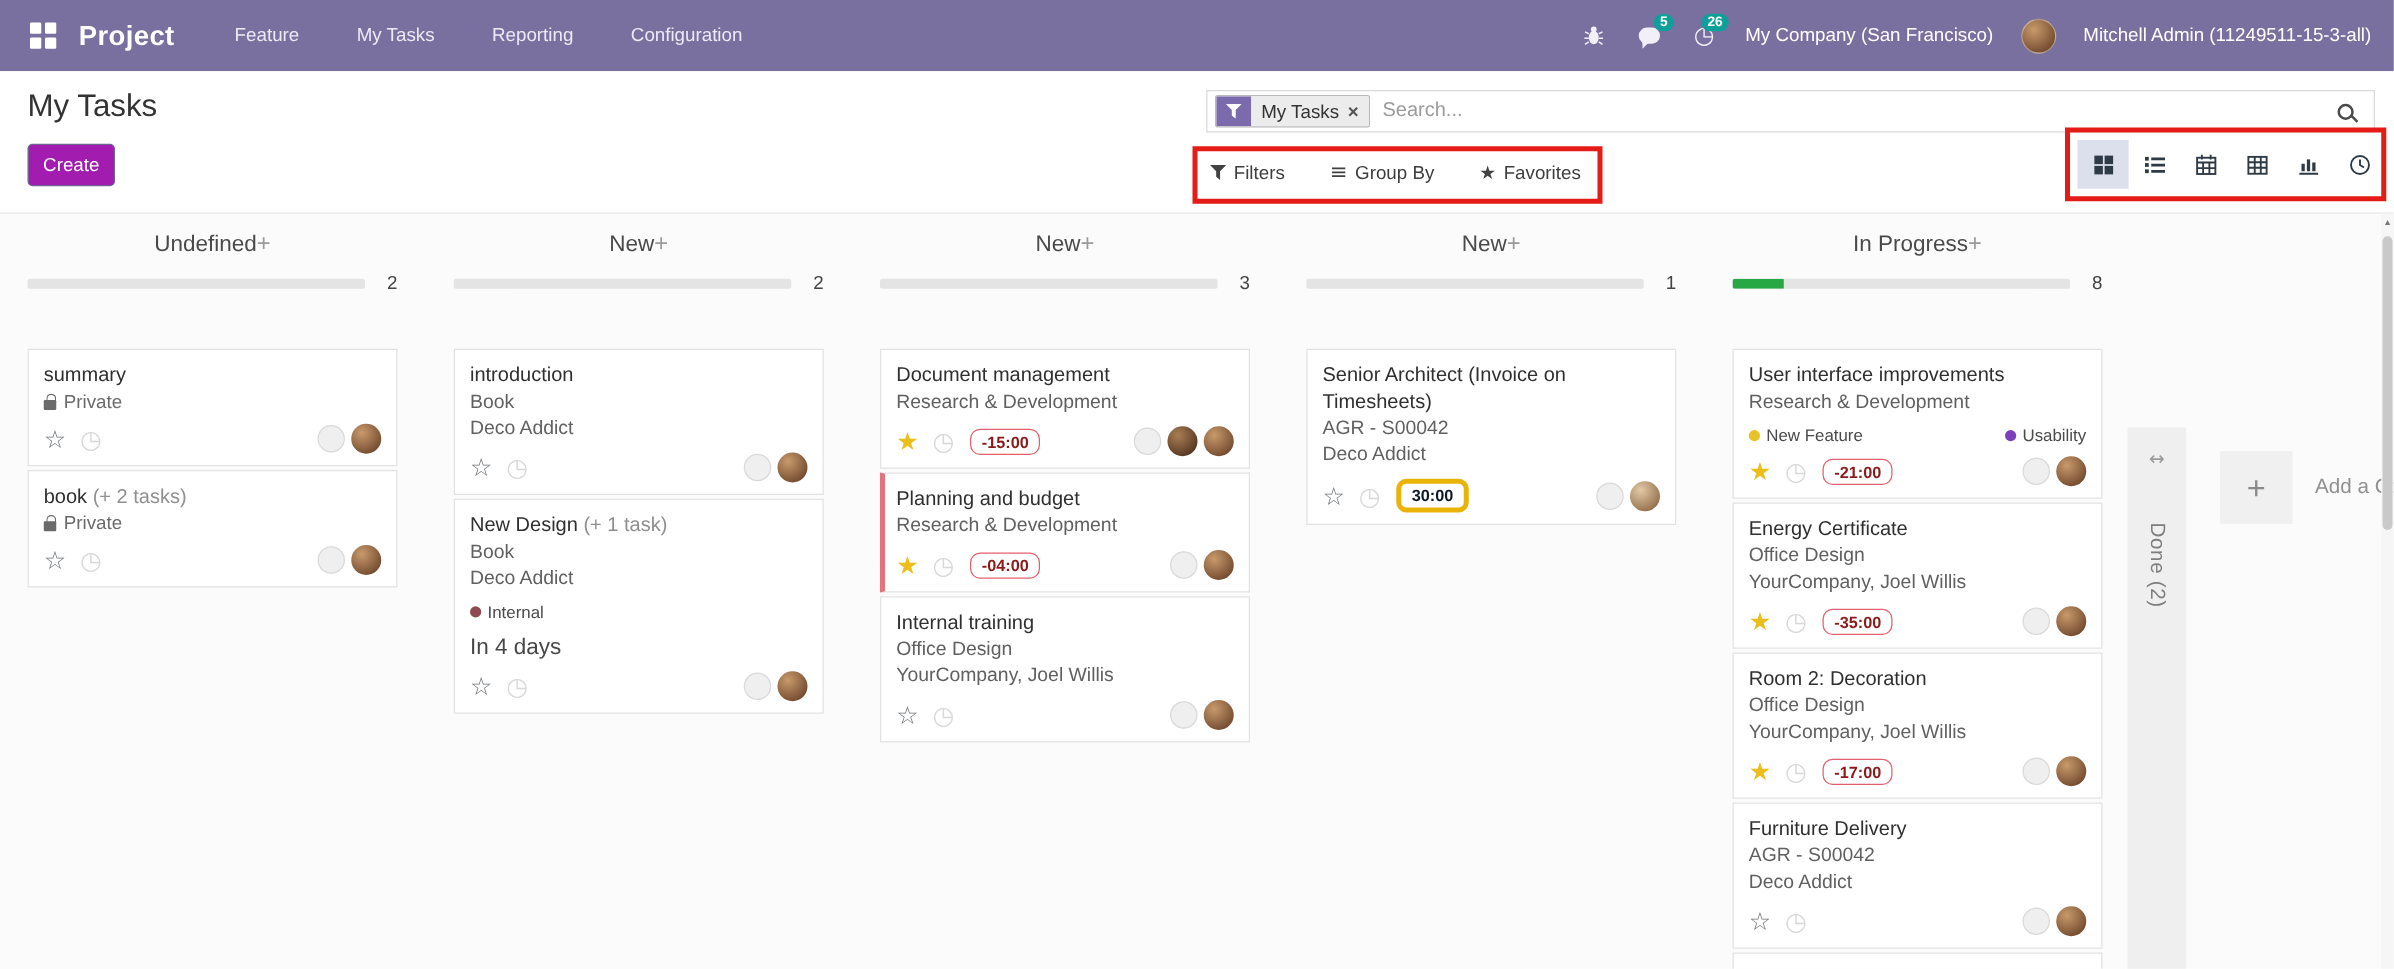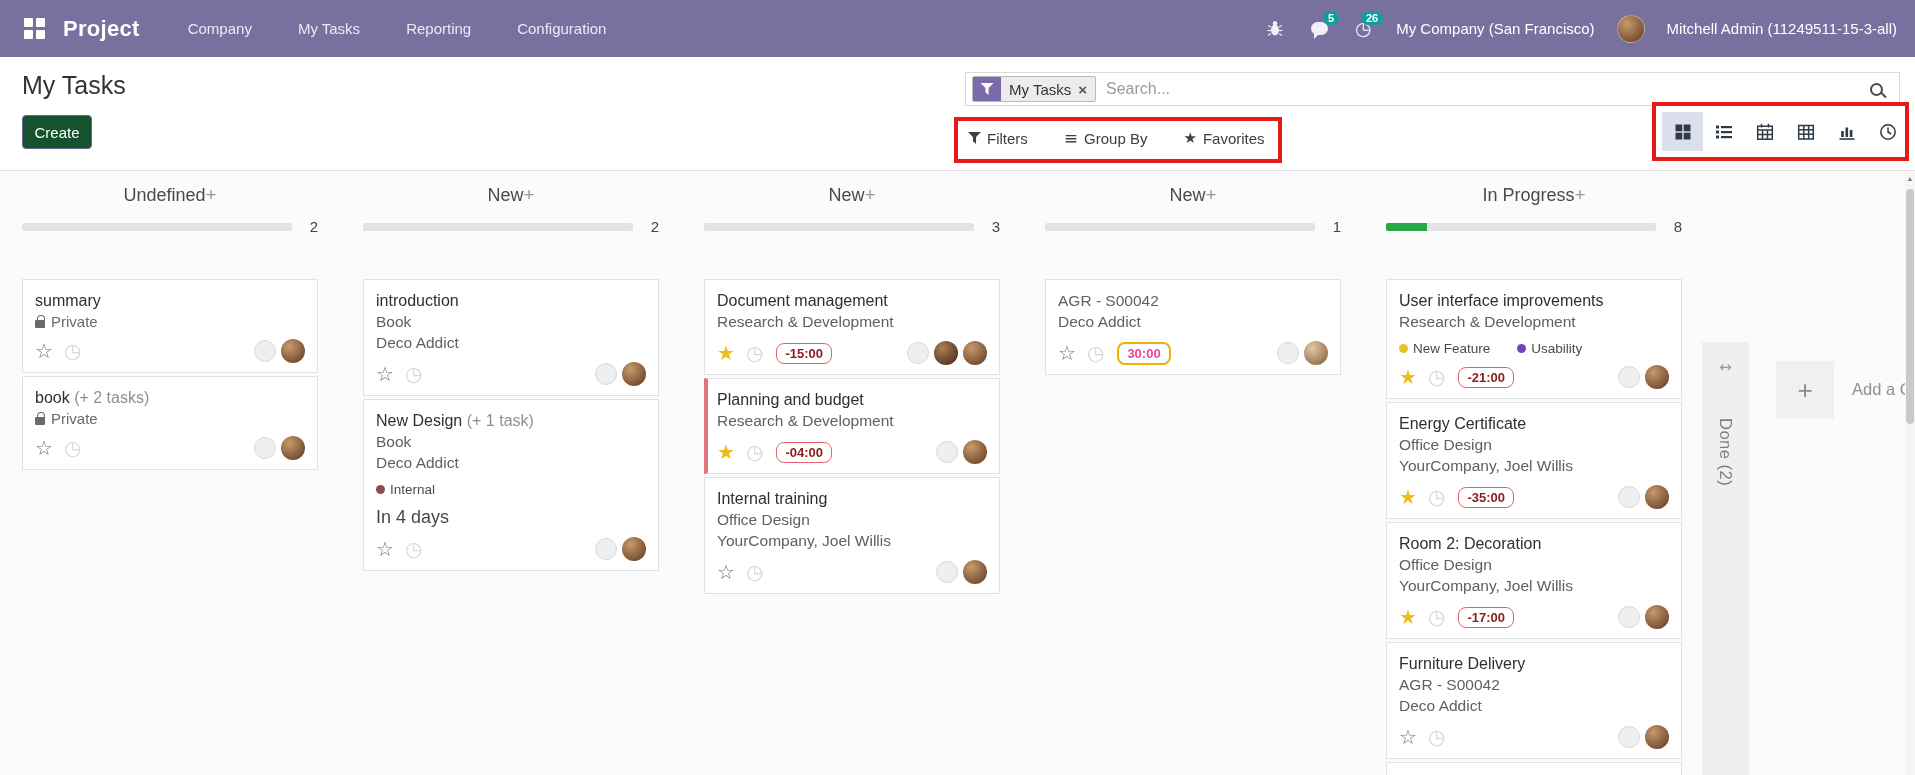--- a/index.html
+++ b/index.html
@@ -24,21 +24,21 @@
   .glyph-clock { font-family:"DejaVu Sans", sans-serif; font-size:19px; color:#f2eff9; line-height:1; }
   .avatar { border-radius:50%; background:radial-gradient(circle at 35% 30%, #c89a6b, #7c5336 70%, #4e3422); }
   .avatar.light { background:radial-gradient(circle at 35% 30%, #e3c9a8, #9c7a55 70%, #6b4f35); }
   .avatar.dark  { background:radial-gradient(circle at 35% 30%, #a97f53, #5f3d28 70%, #3a2517); }
   .nav-avatar { width:28px; height:28px; border:1px solid rgba(255,255,255,.4); }
 
   
   .control-panel { position:absolute; left:0; top:57px; width:1915px; height:114px; background:#fff;
                    border-bottom:1px solid #e3e3e3; }
   .page-title { position:absolute; left:22px; top:14px; font-size:25px; color:#333; }
-  .create-btn { position:absolute; left:22px; top:58px; width:70px; height:34px; background:#14532d;
+  .create-btn { position:absolute; left:22px; top:58px; width:70px; height:34px; background:#a21caf;
                 color:#fff; font-size:15px; border:1px solid #6c6393; border-radius:4px; cursor:pointer;
                 font-family:"Liberation Sans", sans-serif; }
   .search-bar { position:absolute; left:965px; top:15px; width:935px; height:34px; background:#fff;
                 border:1px solid #dadada; display:flex; align-items:center; }
   .facet { display:flex; align-items:stretch; margin-left:6px; border:1px solid #b9b9b9; border-radius:2px;
            overflow:hidden; height:26px; cursor:pointer; }
   .facet-icon { width:28px; background:#7B6BAD; display:flex; align-items:center; justify-content:center; }
   .facet-body { background:#ececec; display:flex; align-items:center; padding:0 8px; gap:7px; }
   .facet-label { font-size:15px; color:#333; }
   .facet-x { font-size:15px; font-weight:bold; color:#555; cursor:pointer; }
@@ -82,33 +82,33 @@
   .cards { margin-top:44px; }
   .card { position:relative; background:#fff; border:1px solid #e2e2e2; padding:10px 12px 9px; margin-bottom:3px; cursor:pointer; }
   .card.left-bar { border-left:4px solid #E4727C; padding-left:9px; }
   .card-title-row { font-size:16px; color:#2f2f2f; line-height:21px; }
   .card-suffix { color:#8f8f8f; }
   .card-line { font-size:15.5px; color:#606060; line-height:21px; }
   .private-row { display:flex; align-items:center; gap:6px; margin-top:2px; font-size:15px; color:#6a6a6a; }
   .lock { width:10px; height:8px; background:#6a6a6a; border-radius:1px; position:relative; margin-top:5px; }
   .lock::before { content:""; position:absolute; top:-5px; left:1.5px; width:6px; height:5px;
                   border:1.6px solid #6a6a6a; border-bottom:none; border-radius:4px 4px 0 0; }
-  .tags-row { display:flex; gap:27px; margin-top:9px; align-items:center; }
+  .tags-row { display:flex; gap:8px; margin-top:9px; align-items:center;justify-content:space-between; }
   .tag { display:flex; align-items:center; gap:5px; font-size:13.5px; color:#4a4a4a; }
   .dot { width:9px; height:9px; border-radius:50%; }
   .card-note { font-size:18px; color:#474747; margin-top:10px; }
   .card-footer { display:flex; align-items:center; margin-top:9px; }
   .star { font-family:"DejaVu Sans", sans-serif; font-size:20px; color:#6f757b; line-height:1; cursor:pointer; }
   .star.filled { color:#ECBE1B; }
   .act-clock { font-family:"DejaVu Sans", sans-serif; font-size:20px; color:#d8d8d8; margin-left:11px;
                line-height:1; cursor:pointer; }
   .badge { margin-left:13px; font-size:13px; font-weight:bold; padding:2px 8px; border-radius:8px;
            background:#fff; cursor:pointer; }
   .badge.danger  { border:1px solid #E4606D; color:#8C1A1A; }
-  .badge.success { border:2px solid #eab308; color:#ec4899; }
+  .badge.success { border:4px solid #eab308; color:#0f172a; }
   .footer-right { margin-left:auto; display:flex; align-items:center; gap:5px; }
   .placeholder-circle { width:22px; height:22px; border-radius:50%; background:#efefef;
                         border:1px solid #d9d9d9; cursor:pointer; }
   .card-avatar { width:24px; height:24px; cursor:pointer; }
 
   
   .collapsed-col { position:absolute; left:1702px; top:171px; width:47px; height:604px; background:#efeff0;
                    display:flex; flex-direction:column; align-items:center; cursor:pointer; }
   .collapsed-arrow { margin-top:16px; color:#9a9a9a; font-size:15px; font-family:"DejaVu Sans", sans-serif; }
   .collapsed-label { writing-mode:vertical-rl; font-size:16.5px; color:#7f7f7f; margin-top:42px; letter-spacing:.5px; }
@@ -127,21 +127,21 @@
 
 <div class="topbar">
   <div class="apps-grid">
       <span></span>
       <span></span>
       <span></span>
       <span></span>
     </div>
   <div class="app-name">Project</div>
   <div class="topmenu">
-    <div>Company</div>
+    <div>Feature</div>
     <div>My Tasks</div>
     <div>Reporting</div>
     <div>Configuration</div>
   </div>
   <div class="top-right">
     <div class="icon-wrap">
       <svg width="16" height="17" viewBox="0 0 16 17">
           <ellipse cx="8" cy="10" rx="4" ry="5.4" fill="#f2eff9"></ellipse>
           <circle cx="8" cy="3.4" r="2.3" fill="#f2eff9"></circle>
           <g stroke="#f2eff9" stroke-width="1.2">
@@ -460,20 +460,24 @@
       <span class="col-add">+</span>
     </div>
     <div class="col-progress">
       <div class="pbar">
         <div class="pfill"></div>
       </div>
       <span class="pcount">1</span>
     </div>
     <div class="cards">
           <div class="card">
+    <div class="card-title-row">
+      <span>Senior Architect (Invoice on Timesheets)</span>
+      
+    </div>
 
     <div>
               <div class="card-line">AGR - S00042</div>
               <div class="card-line">Deco Addict</div>
             </div>
 
     <div class="card-footer">
       <span class="star">☆</span>
       <span class="act-clock">◷</span>
       <span class="badge success">30:00</span>

